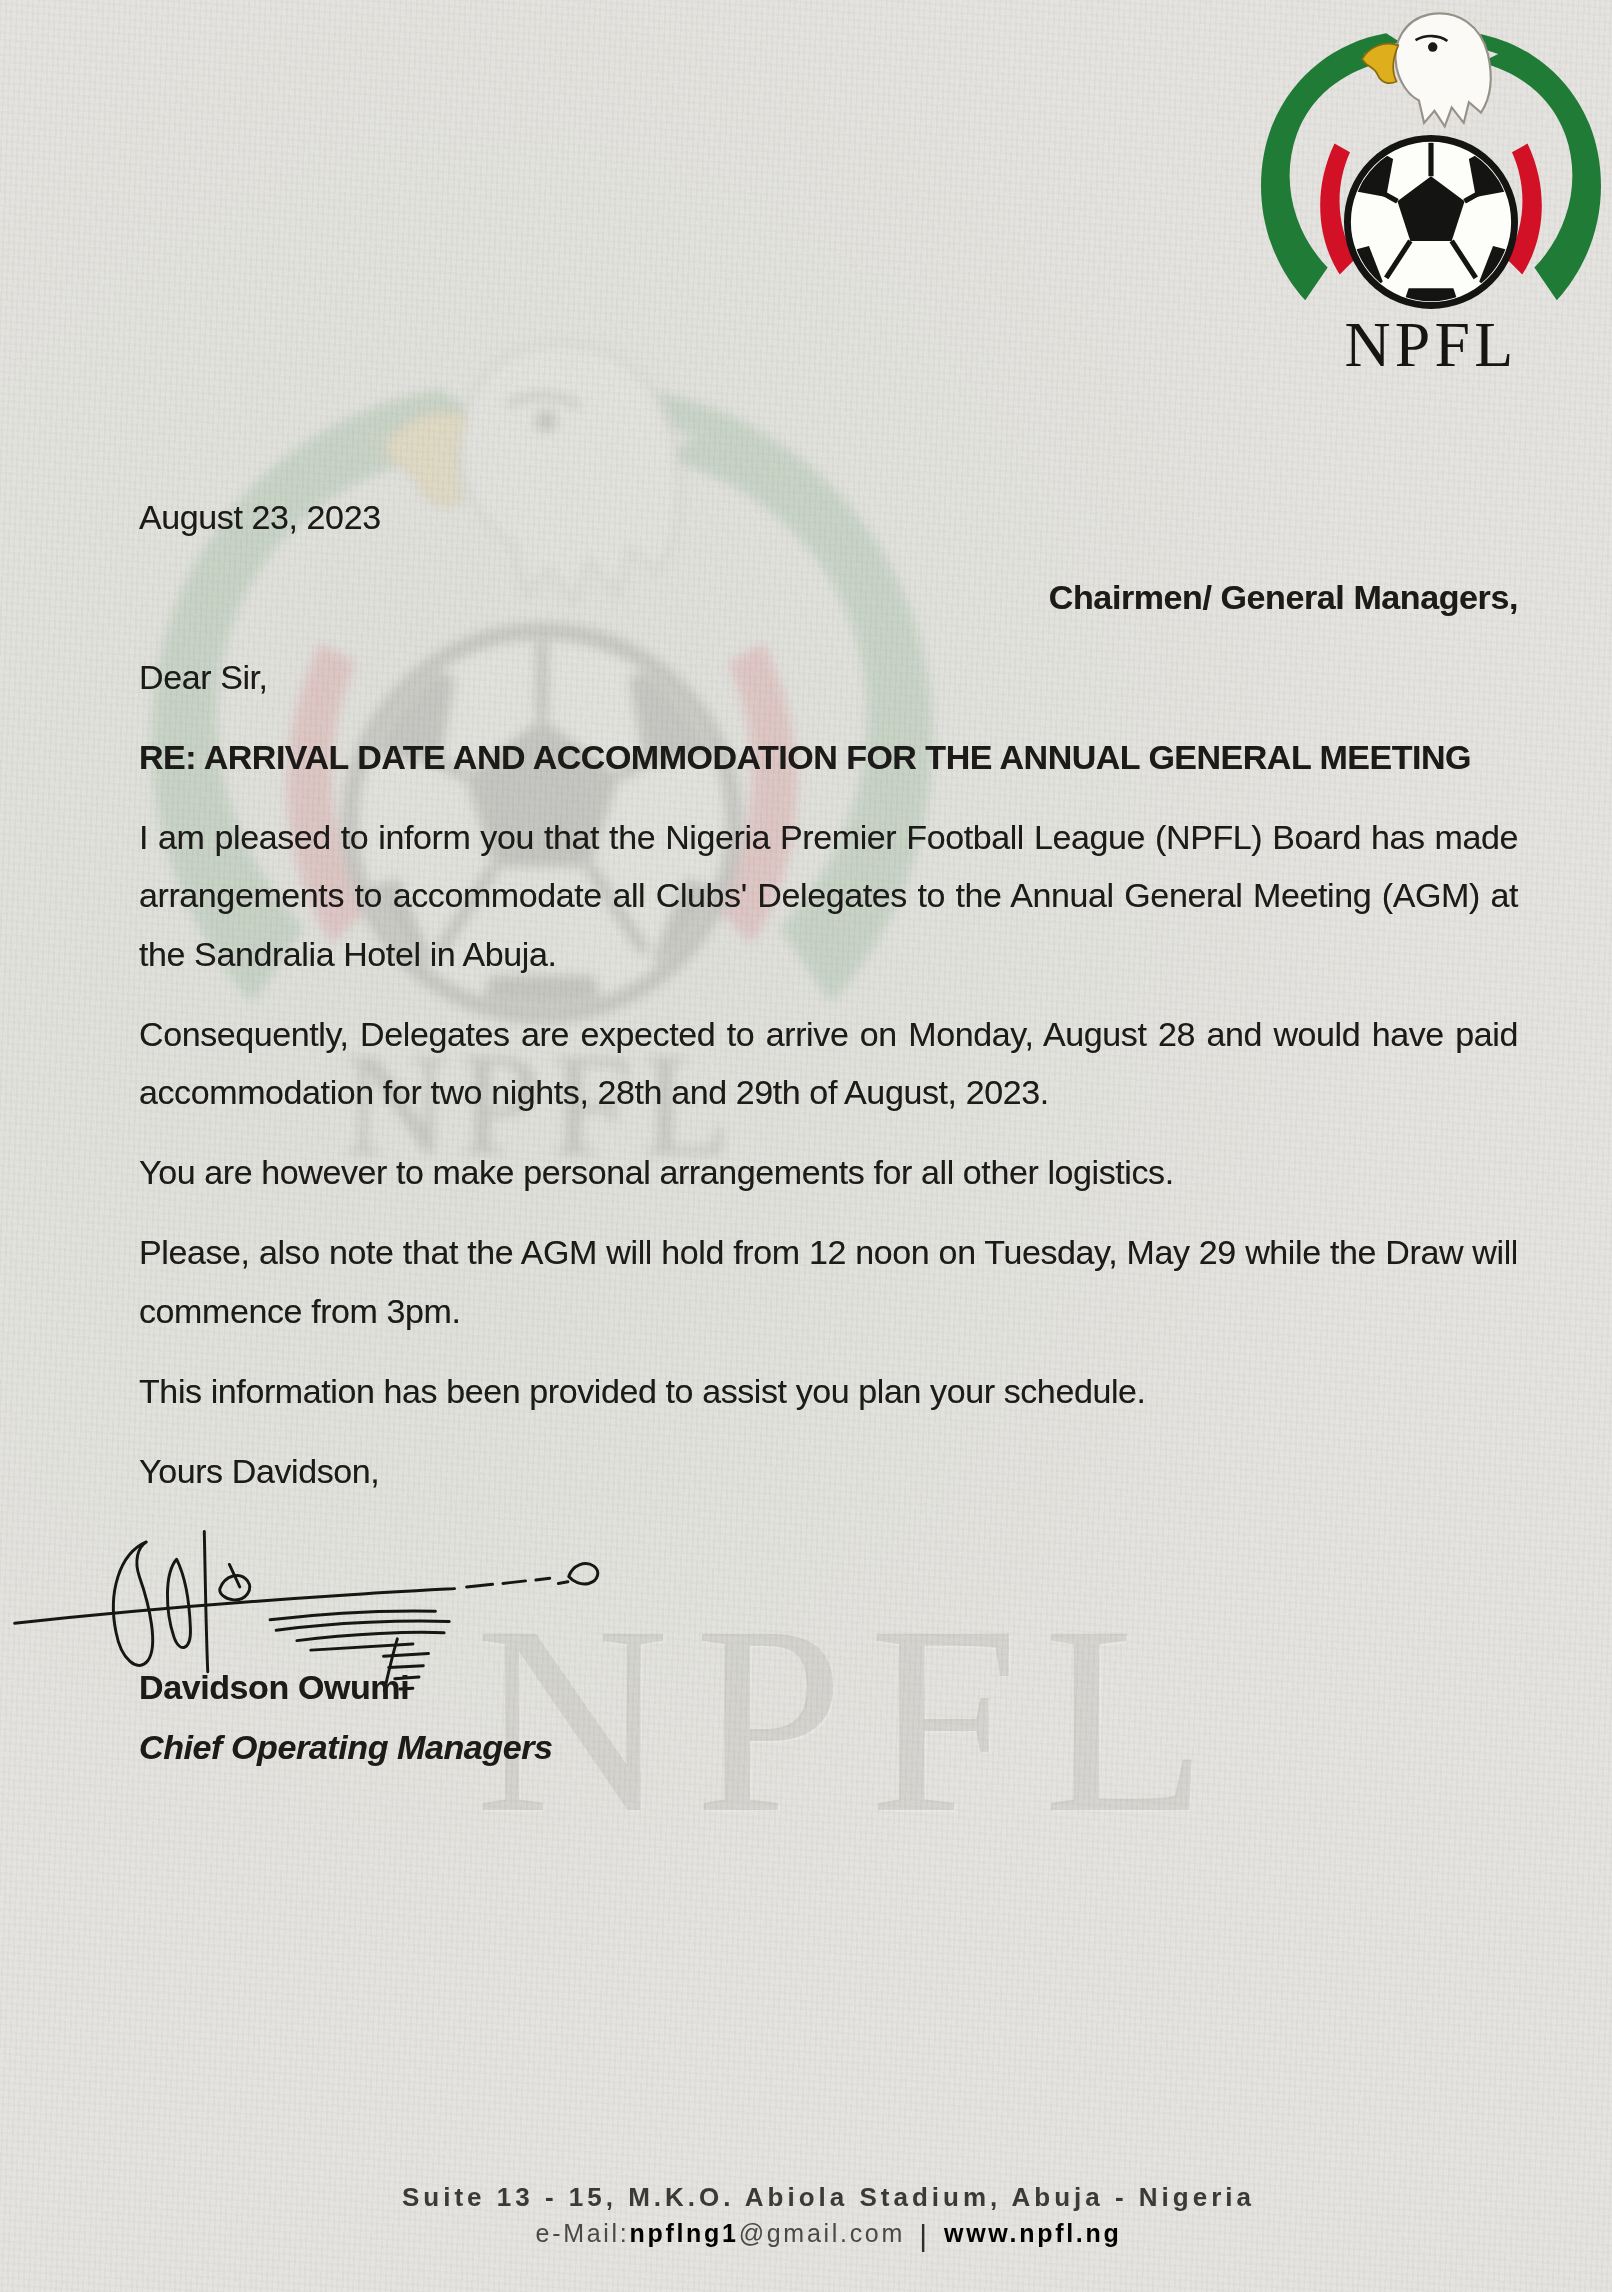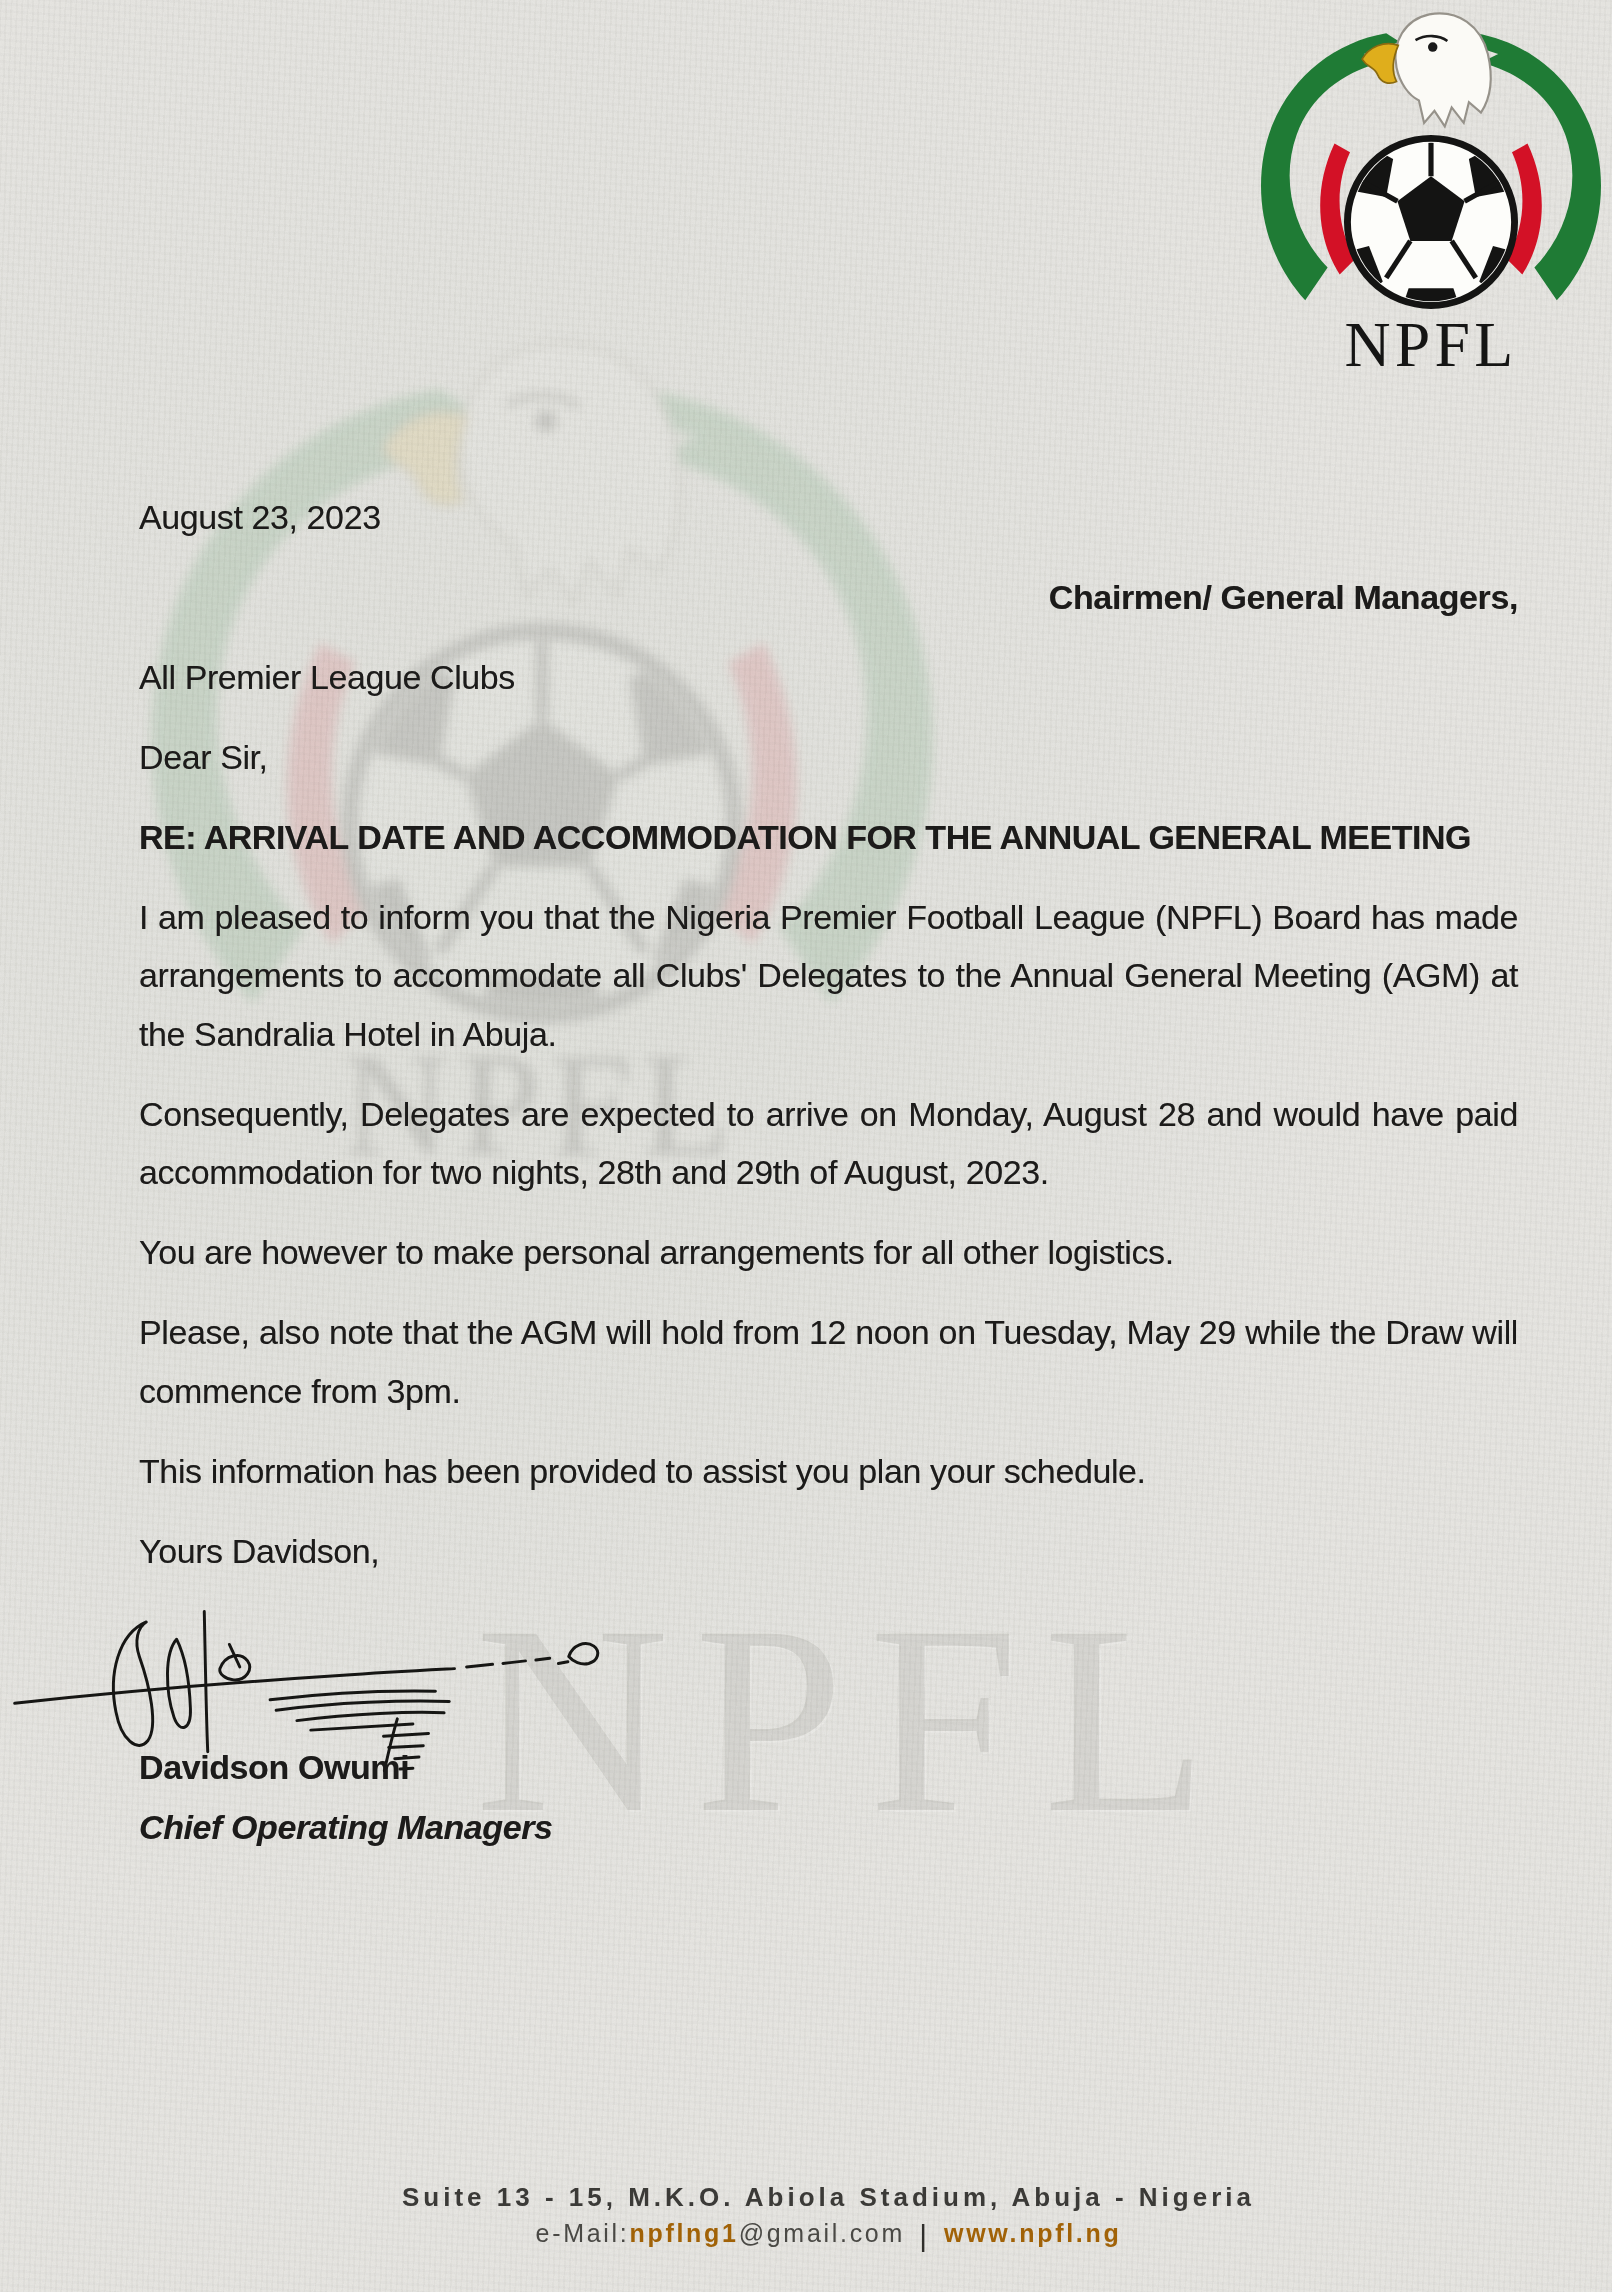--- a/index.html
+++ b/index.html
@@ -63,21 +63,21 @@
   
   .footer{
     position:absolute;left:0;right:0;bottom:40px;z-index:2;
     text-align:center;color:#3b3a37;
   }
   .footer-line1{
     font-size:26px;font-weight:bold;letter-spacing:4px;
     margin-bottom:5.4px;
   }
   .footer-line2{font-size:25px;letter-spacing:2.7px;font-weight:400;color:#4a4945;}
-  .footer-line2 .b{font-weight:bold;color:#a16207;}
+  .footer-line2 .b{font-weight:bold;color:#000000;}
   .footer-line2 .sep{
     display:inline-block;margin:0 14.3px;font-size:30px;font-weight:300;
     vertical-align:-4.5px;color:#2f2e2b;
   }
 </style>
 </head>
 <body>
 
 <div class="page">
 
@@ -142,21 +142,20 @@
   <div class="header-logo">
     <svg viewBox="0 0 520 440" xmlns="http://www.w3.org/2000/svg">
         <use href="#crest"></use>
       </svg>
   </div>
 
   <div class="content">
     <p class="date">August 23, 2023</p>
 
     <p class="recipient-bold">Chairmen/ General Managers,</p>
-    <p>All Premier League Clubs</p>
     <p>Dear Sir,</p>
 
     <p class="subject">RE: ARRIVAL DATE AND ACCOMMODATION FOR THE ANNUAL GENERAL MEETING</p>
 
     <p class="para">I am pleased to inform you that the Nigeria Premier Football League (NPFL) Board has made arrangements to accommodate all Clubs' Delegates to the Annual General Meeting (AGM) at the Sandralia Hotel in Abuja.</p>
     <p class="para">Consequently, Delegates are expected to arrive on Monday, August 28 and would have paid accommodation for two nights, 28th and 29th of August, 2023.</p>
     <p class="para">You are however to make personal arrangements for all other logistics.</p>
     <p class="para">Please, also note that the AGM will hold from 12 noon on Tuesday, May 29 while the Draw will commence from 3pm.</p>
     <p class="para">This information has been provided to assist you plan your schedule.</p>
 

